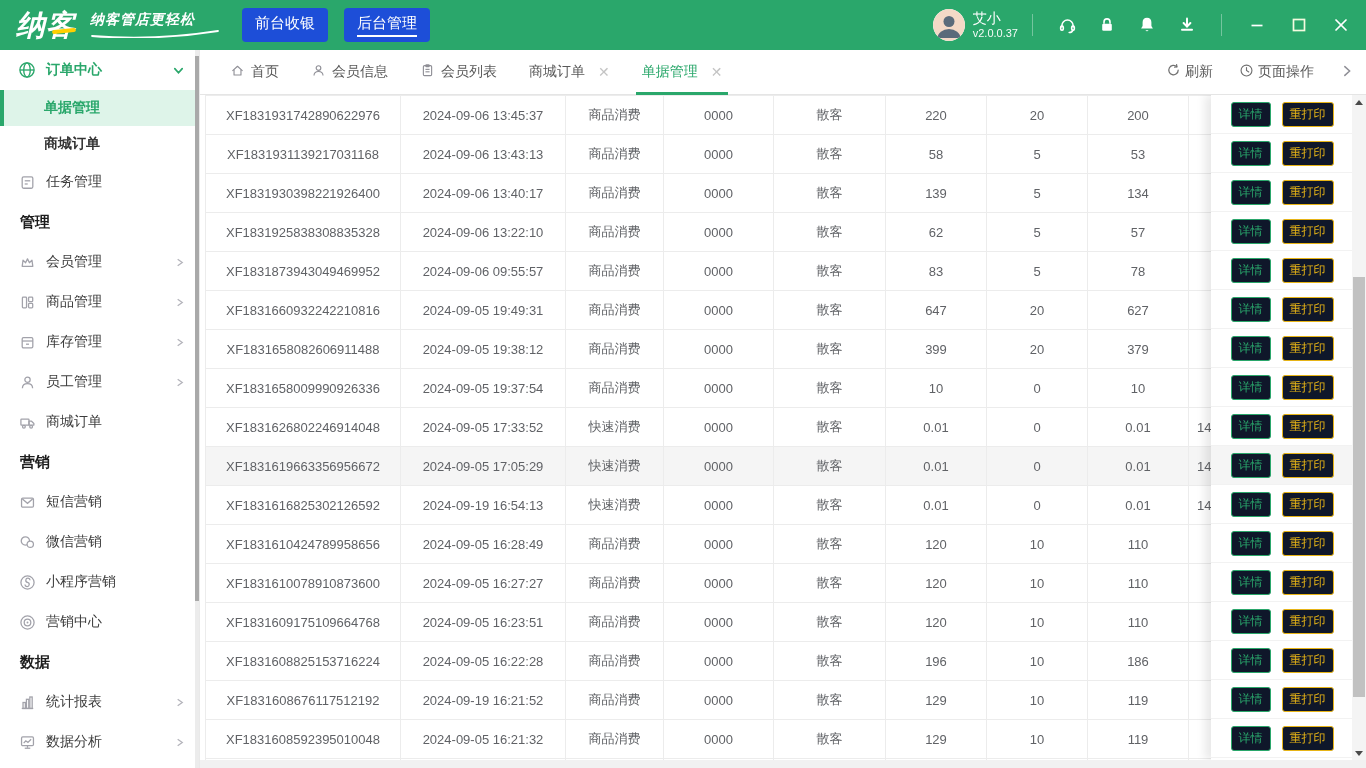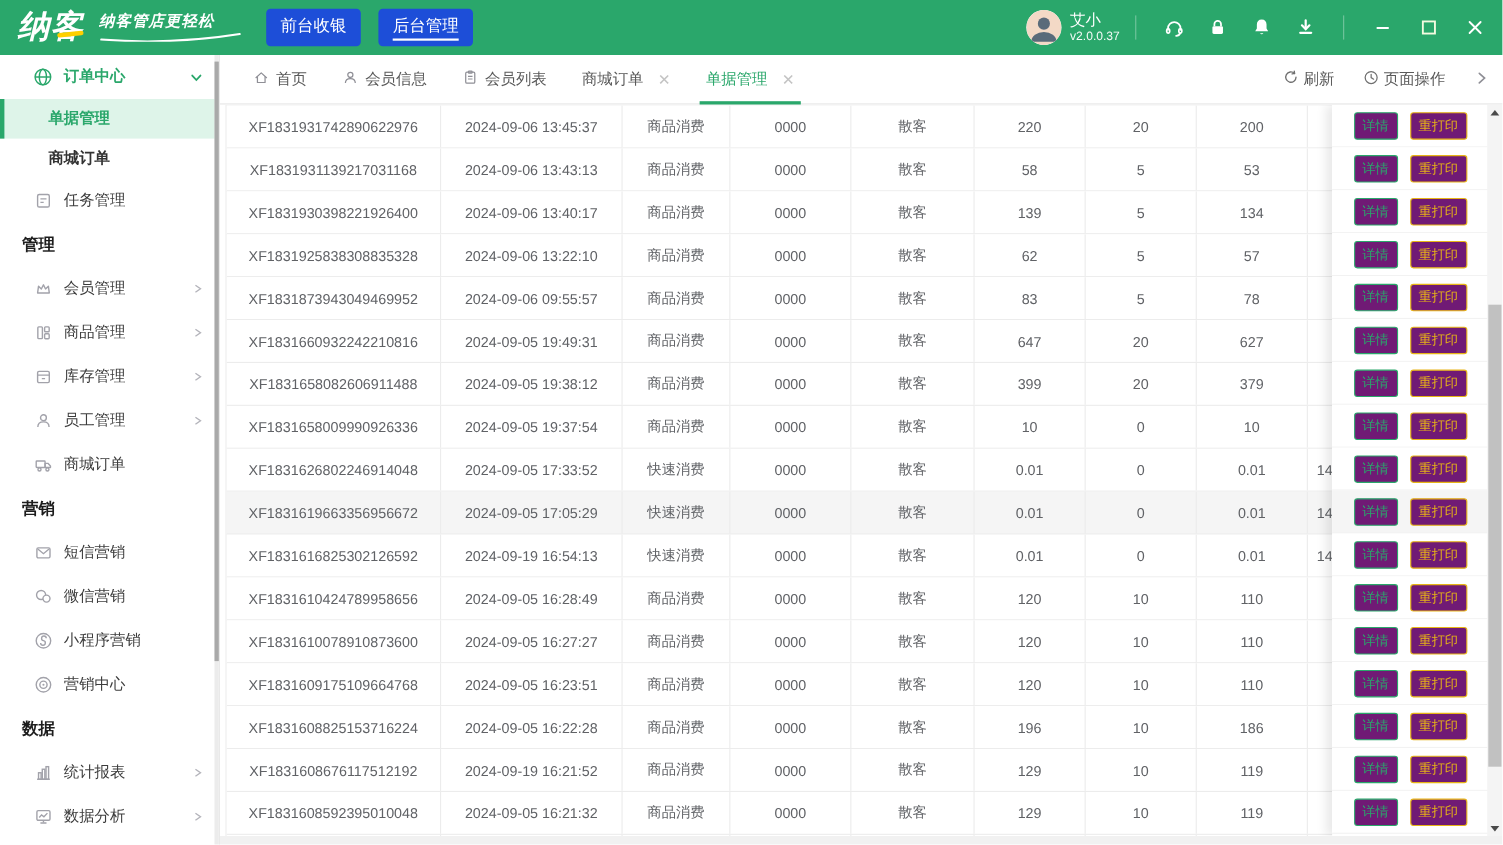--- a/index.html
+++ b/index.html
@@ -25,21 +25,21 @@
   .user-meta{display:flex;flex-direction:column;line-height:1.2}
   .user-name{font-size:14px}
   .user-version{font-size:11px;opacity:.95}
   .vdiv{width:1px;height:22px;background:rgba(255,255,255,.35);margin:0 14px}
   .hicon{width:40px;height:50px;display:flex;align-items:center;justify-content:center;cursor:pointer}
   .winbtns{display:flex;margin-right:4px}
   .winbtn{width:42px;height:50px;display:flex;align-items:center;justify-content:center;cursor:pointer}
   
   .sidebar{position:absolute;left:0;top:50px;width:200px;bottom:0;background:#fff;overflow:hidden;
            border-right:1px solid #e9e9e9;box-sizing:border-box;z-index:20}
-  .side-item{height:40px;display:flex;align-items:center;gap:10px;padding-left:30px;cursor:pointer;box-sizing:border-box}
+  .side-item{height:40px;display:flex;align-items:center;gap:10px;padding-left:18px;cursor:pointer;box-sizing:border-box}
   .side-item .grow{flex:1}
   .side-item .label{font-size:14px;color:#3c3c3c}
   .side-item .chev{margin-right:14px;display:flex}
   .side-group{height:40px}
   .side-group .label{color:#2aa76b;font-weight:bold}
   .side-sub{height:36px;padding-left:44px}
   .side-sub .label{font-weight:600;color:#333}
   .side-sub.active{background:#def4e9;border-left:4px solid #2aa76b;padding-left:40px}
   .side-sub.active .label{color:#2aa76b}
   .side-section{height:40px;display:flex;align-items:center;padding-left:20px;cursor:default}
@@ -65,21 +65,21 @@
         height:39px;border-bottom:1px solid #ececec;box-sizing:border-box;background:#fff;cursor:pointer}
   .trow.hl{background:#f5f5f5}
   .tcell{display:flex;align-items:center;justify-content:center;font-size:13px;color:#606266;
          border-right:1px solid #ececec;box-sizing:border-box;white-space:nowrap;overflow:hidden}
   .tcell.extra{justify-content:flex-start;padding-left:8px;border-right:none}
   .action-col{position:absolute;top:0;right:0;width:142px;bottom:0;background:#fff;
               box-shadow:-6px 0 9px rgba(0,0,0,.09)}
   .acell{height:39px;display:flex;align-items:center;justify-content:center;gap:11px;
          border-bottom:1px solid #f2f2f2;box-sizing:border-box;background:#fff}
   .acell.hl{background:#f5f5f5}
-  .btn-detail,.btn-reprint{height:25px;padding:0 7px;background:#701a75;border-radius:3px;font-size:12px;
+  .btn-detail,.btn-reprint{height:25px;padding:0 7px;background:#0f172a;border-radius:3px;font-size:12px;
          cursor:pointer;font-family:inherit;line-height:1}
   .btn-detail{border:1px solid #2aa76b;color:#2aa76b}
   .btn-reprint{border:1px solid #e7b416;color:#e7b416}
   
   .vscroll{position:absolute;right:0;top:0;bottom:8px;width:14px;background:#f4f4f4}
   .varrow{position:absolute;left:0;width:14px;height:14px;display:flex;align-items:center;justify-content:center;cursor:pointer}
   .varrow.up{top:0}.varrow.down{bottom:0}
   .tri-up{width:0;height:0;border-left:4px solid transparent;border-right:4px solid transparent;border-bottom:5px solid #4a4a4a}
   .tri-down{width:0;height:0;border-left:4px solid transparent;border-right:4px solid transparent;border-top:5px solid #4a4a4a}
   .vthumb{position:absolute;left:1px;right:1px;top:182px;height:420px;background:#c1c1c1;cursor:pointer}

